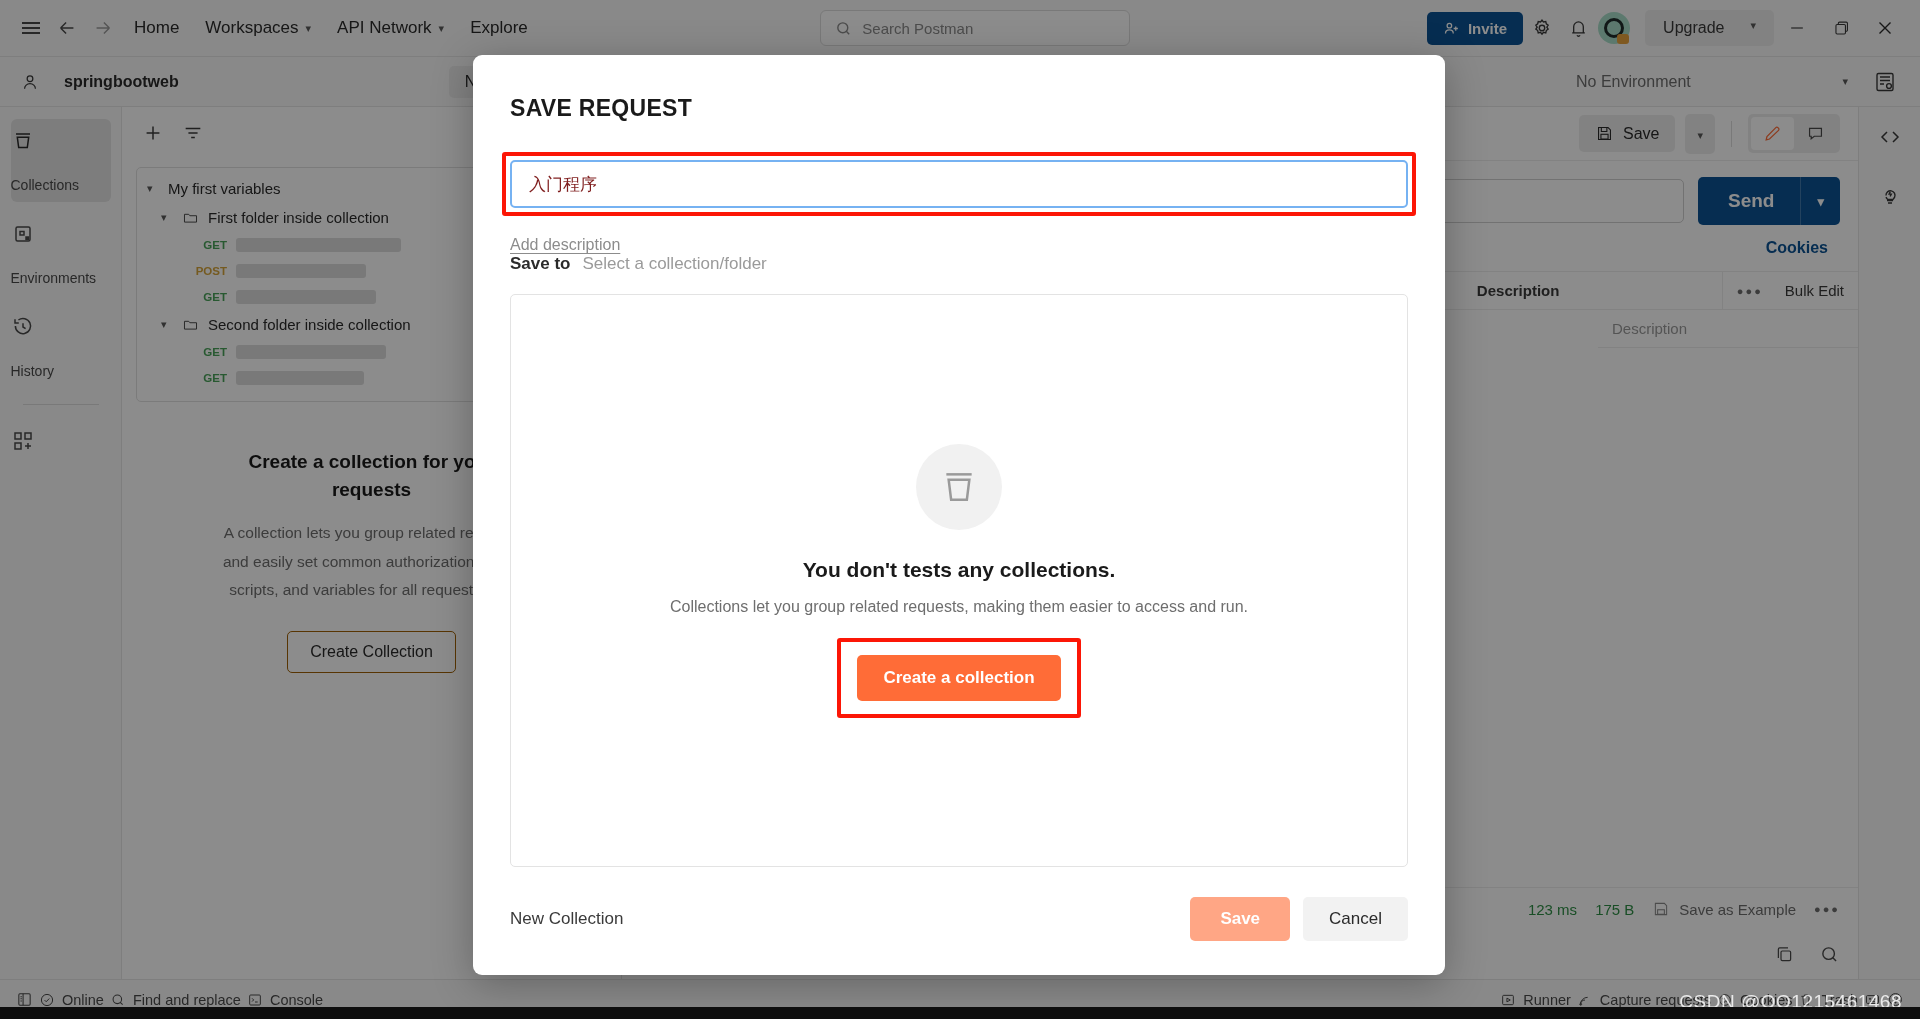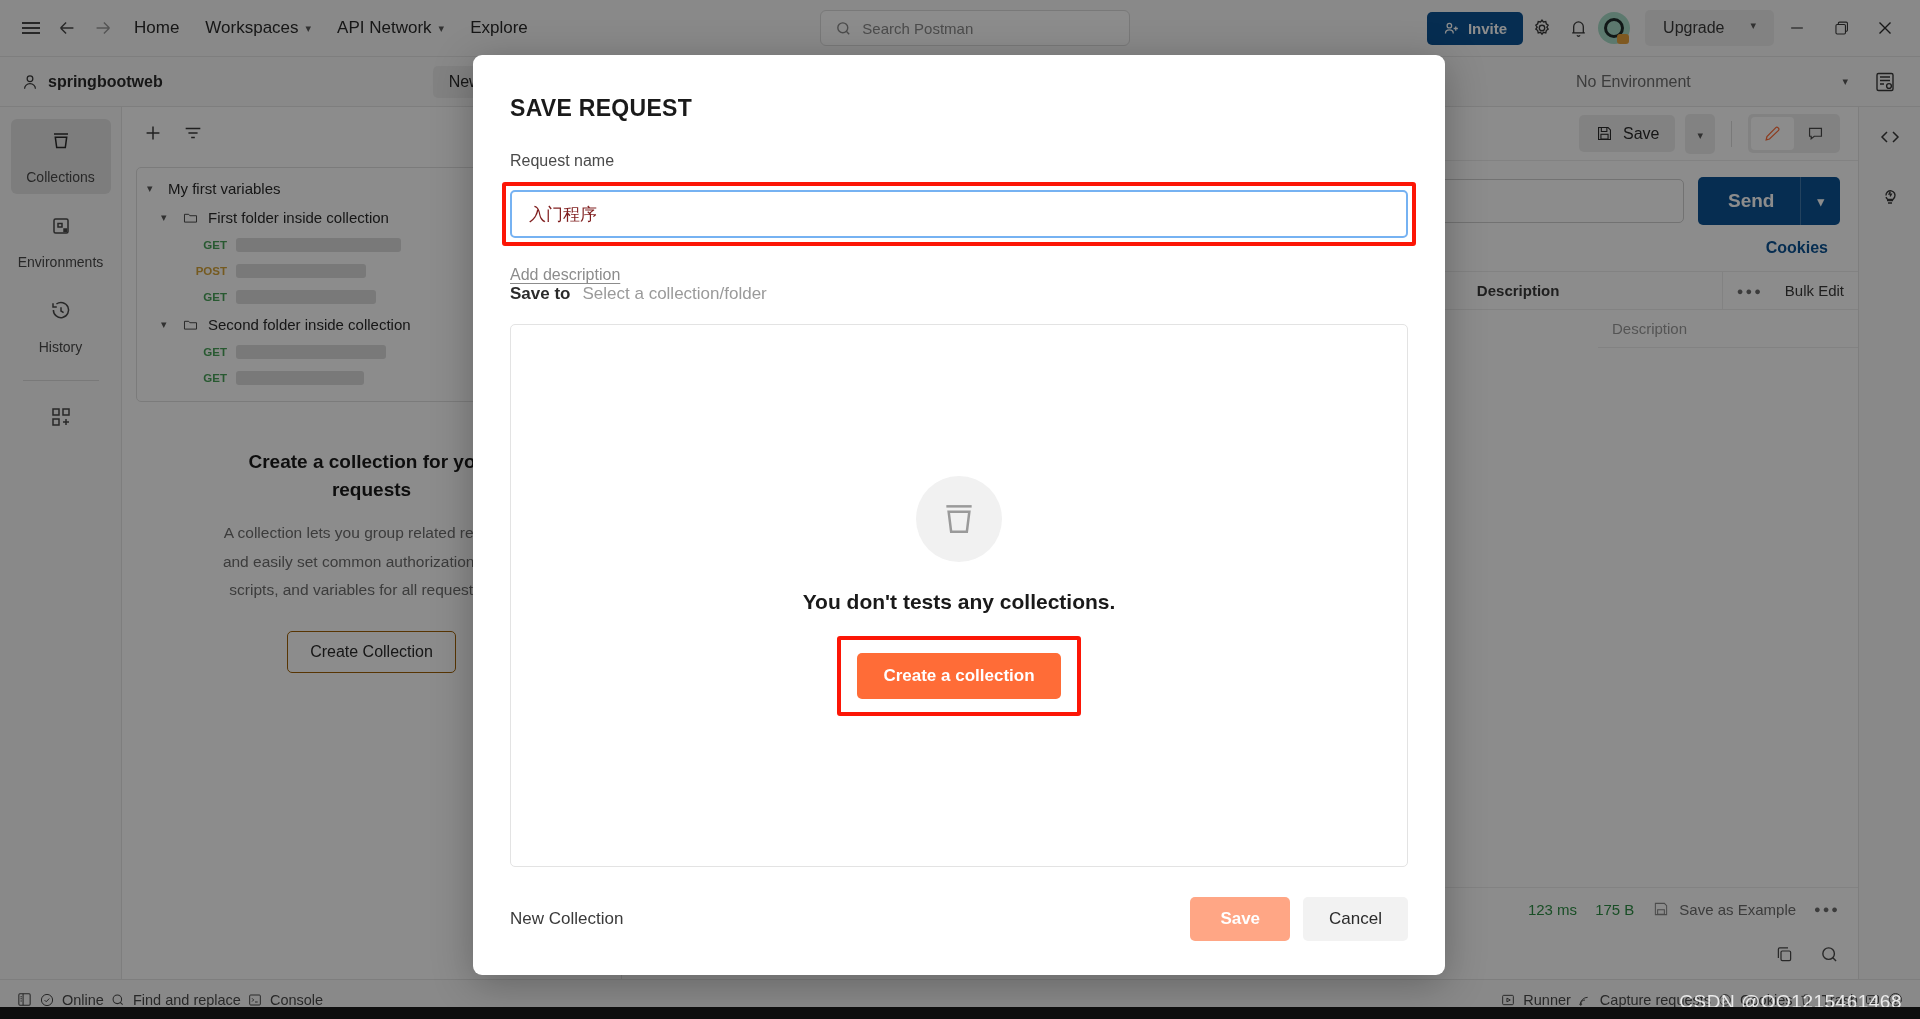--- a/index.html
+++ b/index.html
@@ -97,21 +97,21 @@
   
   .wsbar {
     height: 50px; flex: 0 0 50px;
     display: flex; align-items: center;
     border-bottom: 1px solid #e6e6e6;
     background: #fafafa;
     padding: 0 12px;
   }
   .ws-name {
     font-size: 16px; font-weight: 600; color: #2b2b2b;
-    display: flex; align-items: center; gap: 8px;
+    display: flex; align-items: center; gap: 24px;
     padding-left: 8px;
   }
   .new-btn {
     background: #ededed; color: #2b2b2b;
     font-size: 16px; padding: 7px 16px; border-radius: 5px;
     margin-left: 270px;
   }
   .env-select {
     margin-left: auto; width: 300px;
     display: flex; align-items: center; justify-content: space-between;
@@ -123,22 +123,22 @@
   .body-row { flex: 1; display: flex; min-height: 0; }
   .railbar {
     width: 122px; flex: 0 0 122px;
     border-right: 1px solid #e6e6e6;
     padding-top: 12px;
     display: flex; flex-direction: column; align-items: center;
     background: #fafafa;
   }
   .rail-item {
     width: 100px; padding: 10px 0 9px;
-    display: flex; flex-direction: column; align-items: center;
-    gap: 16px; border-radius: 6px; margin-bottom: 10px;
+    display: flex; flex-direction: column; align-items: flex-start;
+    gap: 24px; border-radius: 6px; margin-bottom: 10px;
     font-size: 14px; color: #4a4a4a;
   }
   .rail-item.active { background: #e3e3e3; }
   .rail-sep { width: 76px; height: 1px; background: #dcdcdc; margin: 6px 0 14px; }
 
   .collections-pane {
     width: 500px; flex: 0 0 500px;
     border-right: 1px solid #e6e6e6;
     display: flex; flex-direction: column;
     background: #ffffff;
@@ -752,41 +752,41 @@
           </svg>
       </span>
     </div>
   </div>
 
   <div class="dim-overlay"></div>
 
   <div class="modal">
     <div class="modal-title">SAVE REQUEST</div>
 
-    <div class="field-label">Request name</div>
 
     <div class="redbox">
       <input class="name-input" value="入门程序" style="">
     </div>
 
     <a class="add-desc">Add description</a>
 
     <div class="save-to-row">
       <span class="save-to-label">Save to</span>
       <span class="save-to-value">Select a collection/folder</span>
     </div>
 
     <div class="picker-box">
       <div class="basket-circle">
         <svg width="46" height="46" viewBox="0 0 24 24" fill="none" stroke="#9a9a9a" stroke-width="1.3">
           <path d="M5.4 5.4h13.2"></path>
           <path d="M6.6 8.2h10.8l-1.3 10.4H7.9z"></path>
         </svg>
       </div>
       <div class="empty-title">You don't tests any collections.</div>
+      <div class="empty-sub">Collections let you group related requests, making them easier to access and run.</div>
       <div class="cc-redbox">
         <div class="cc-btn">
           <span>Create a collection</span>
         </div>
       </div>
     </div>
 
     <div class="modal-footer">
       <span class="new-collection-link">New Collection</span>
       <span class="footer-spacer"></span>

